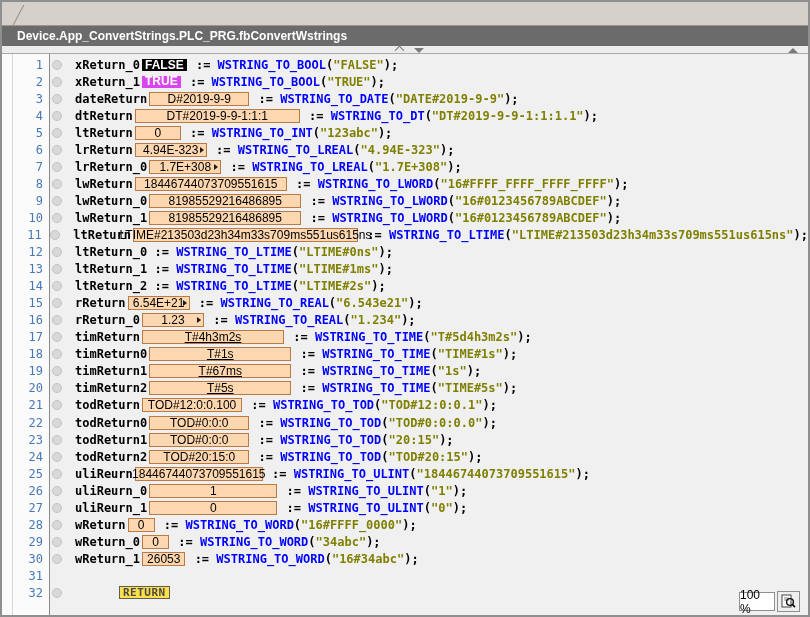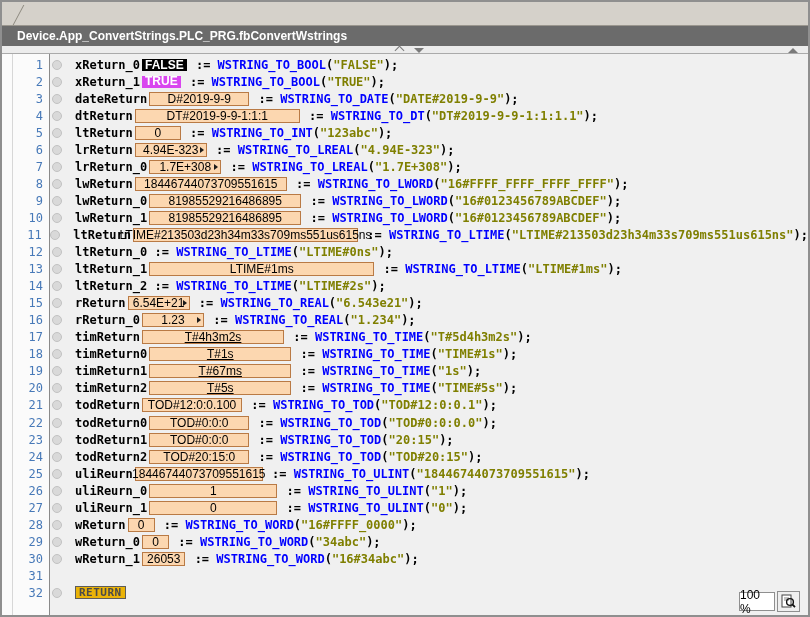--- a/index.html
+++ b/index.html
@@ -58,22 +58,22 @@
   .more-tri { position:absolute; right:2px; width:0; height:0;
     border-left:4px solid #1a1a1a; border-top:3.5px solid transparent; border-bottom:3.5px solid transparent; }
   .k-bool-false { background:#000; color:#fff; border:none; height:12px; padding:0 3px; font-weight:bold; }
   .k-bool-true  { background:#d946ef; color:#fff; border:none; height:12px; padding:0 3px; font-weight:bold;align-items:flex-end; }
   .k-date  { width:100px; } .k-dt { width:165px; } .k-int { width:46px; }
   .k-lreal { width:72px; }  .k-lword { width:152px; } .k-ltime { width:225px; }
   .k-real  { width:62px; }  .k-time  { width:142px;text-decoration:underline; } .k-tod  { width:100px; }
   .k-ulint { width:128px; } .k-word  { min-width:27px; padding:0 4px; }
   .return-box {
     display:inline-flex; align-items:center; height:13px; padding:0 3px;
-    background:#eab308; border:1px solid #5c5c5c; color:#4a4a4a;
-    font-size:11px; letter-spacing:0.5px;
+    background:#fde047; border:1px solid #5c5c5c; color:#4a4a4a;
+    font-size:11px; letter-spacing:0.5px;margin-left:44px;
   }
   
   .zoom-box {
     position:absolute; right:33px; bottom:4px; width:36px; height:19px;
     background:#fff; border:1px solid #8f8f8f; font-size:12px;
     display:flex; align-items:center; justify-content:center; color:#000;
   }
   .zoom-icon-box {
     position:absolute; right:8px; bottom:3px; width:23px; height:21px;
     background:#efefef; border:1px solid #8f8f8f;
@@ -185,21 +185,21 @@
     <span class="bullet-cell">
       <span class="bullet"></span>
     </span>
     <span class="code-text"><span class="var">ltReturn_0</span><span class="assign"> := </span><span class="func">WSTRING_TO_LTIME</span><span class="punct">(</span><span class="str">"LTIME#0ns"</span><span class="punct">);</span></span>
   </div>
         <div class="row">
     <span class="ln">13</span>
     <span class="bullet-cell">
       <span class="bullet"></span>
     </span>
-    <span class="code-text"><span class="var">ltReturn_1</span><span class="valbox k-ltime"><span class="">LTIME#1ms</span></span><span class="assign"> := </span><span class="func">WSTRING_TO_LTIME</span><span class="punct">(</span><span class="str">"LTIME#1ms"</span><span class="punct">);</span></span>
+    <span class="code-text"><span class="var">ltReturn_1</span><span class="assign"> := </span><span class="func">WSTRING_TO_LTIME</span><span class="punct">(</span><span class="str">"LTIME#1ms"</span><span class="punct">);</span></span>
   </div>
         <div class="row">
     <span class="ln">14</span>
     <span class="bullet-cell">
       <span class="bullet"></span>
     </span>
     <span class="code-text"><span class="var">ltReturn_2</span><span class="assign"> := </span><span class="func">WSTRING_TO_LTIME</span><span class="punct">(</span><span class="str">"LTIME#2s"</span><span class="punct">);</span></span>
   </div>
         <div class="row">
     <span class="ln">15</span>

